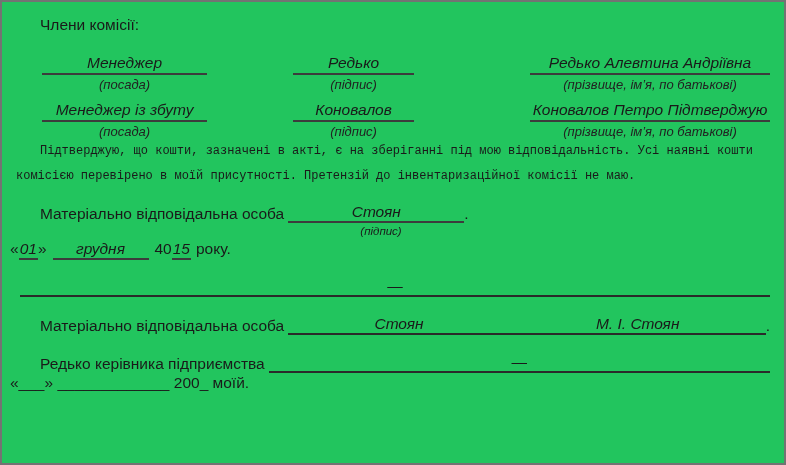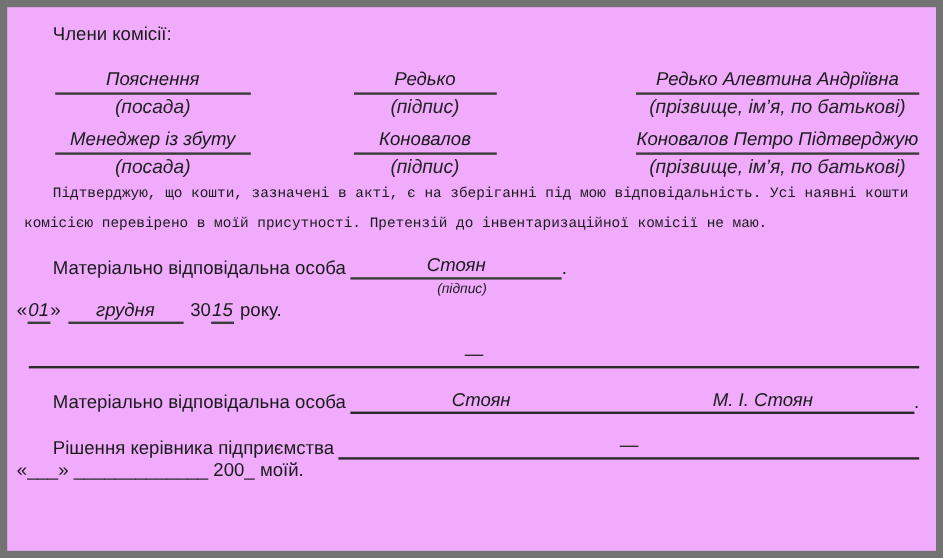--- a/index.html
+++ b/index.html
@@ -1,21 +1,21 @@
 <!DOCTYPE html>
 <html><head>
 <meta charset="utf-8">
 <style>
   * { margin: 0; padding: 0; box-sizing: border-box; }
   html, body { width: 786px; height: 465px; background: #ffffff; }
   .page {
     position: relative;
     width: 786px; height: 465px;
-    border: 6px solid #737373;
-    background: #f0abfc;
+    border: 2px solid #737373;
+    background: #22c55e;
     color: #1a1a1a;
     font-family: "Liberation Sans", sans-serif;
     font-size: 15.5px;
     padding: 12px 14px 8px 14px;
     overflow: hidden;
   }
   .indent { padding-left: 24px; }
   .heading { margin-top: 2px; }
 
   
@@ -26,21 +26,21 @@
   .col-pos  { width: 172px; margin-left: 26px; }
   .col-sign { width: 126px; margin-left: 86px; }
   .col-name { width: 250px; margin-left: 116px; }
   .sig-value {
     text-align: center; font-style: italic;
     border-bottom: 2px solid #3c3c3c;
     padding-bottom: 1px; min-height: 21px;
   }
   .sig-caption {
     text-align: center; font-style: italic;
-    font-size: 16px; padding-top: 2px; color: #222;
+    font-size: 13px; padding-top: 2px; color: #222;
   }
 
   .para { line-height: 25px; text-indent: 24px; font-size: 12px; font-family: Liberation Mono, monospace; }
 
   .line { display: flex; align-items: flex-end; white-space: nowrap; }
   .resp1 { margin-top: 14px; }
   .fill {
     border-bottom: 2px solid #3c3c3c;
     text-align: center; font-style: italic;
   }
@@ -68,21 +68,21 @@
 </head>
 <body>
 
 <div class="page">
 
   <div class="heading indent">Члени комісії:</div>
 
   <div class="sig-table">
     <div class="sig-row">
       <div class="sig-cell col-pos">
-        <div class="sig-value">Пояснення</div>
+        <div class="sig-value">Менеджер</div>
         <div class="sig-caption">(посада)</div>
       </div>
       <div class="sig-cell col-sign">
         <div class="sig-value">Редько</div>
         <div class="sig-caption">(підпис)</div>
       </div>
       <div class="sig-cell col-name">
         <div class="sig-value">Редько Алевтина Андріївна</div>
         <div class="sig-caption">(прізвище, ім’я, по батькові)</div>
       </div>
@@ -110,38 +110,38 @@
     <span class="fill fill-sign1">Стоян</span>
     <span>.</span>
   </div>
   <div class="caption-under">(підпис)</div>
 
   <div class="line date-line">
     <span>«</span>
       <span class="ul-val">01</span>
       <span>»</span>
     <span class="fill-month">грудня</span>
-    <span>30</span>
+    <span>40</span>
       <span class="ul-val">15</span>
     <span class="year-suffix-space">року.</span>
   </div>
 
   <div class="line expl">
     <span class="fill-rest gap-label">—</span>
   </div>
 
   <div class="line resp2">
     <span class="indent">Матеріально відповідальна особа</span>
     <span class="fill-two">
       <span>Стоян</span>
       <span>М. І. Стоян</span>
     </span>
     <span>.</span>
   </div>
 
   <div class="line decision">
-    <span class="indent">Рішення керівника підприємства</span>
+    <span class="indent">Редько керівника підприємства</span>
     <span class="fill-rest gap-label">—</span>
   </div>
 
   <div class="blank-date">«___» _____________ 200_ моїй.</div>
 
 </div>
 
 </body></html>

